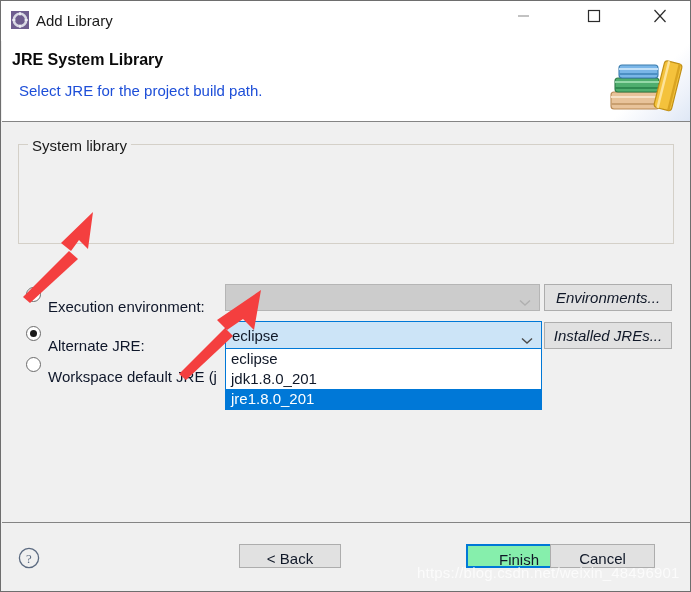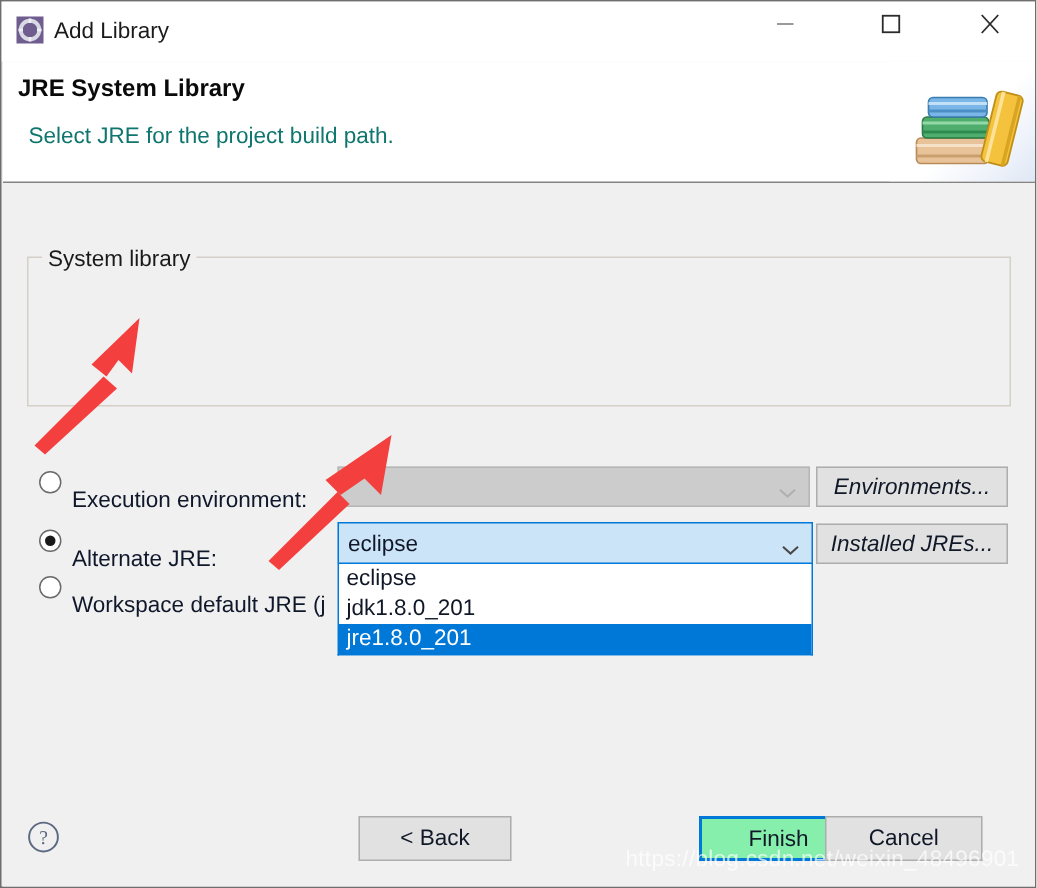--- a/index.html
+++ b/index.html
@@ -86,40 +86,39 @@
     left: 10px; top: 10px;
     font-size: 16px;
     font-weight: bold;
     color: #0a0a0a;
     white-space: nowrap;
   }
   .header-sub {
     position: absolute;
     left: 17px; top: 41px;
     font-size: 15px;
-    color: #0f766e;
+    color: #1d4ed8;
     white-space: nowrap;
   }
   .header-books {
     position: absolute;
     right: 0px; top: 0px;
     width: 98px; height: 80px;
     background: linear-gradient(135deg,#ffffff 0%, #ffffff 55%, #eef2fa 80%, #dee7f5 100%);
   }
 
   
   .content {
     position: absolute;
     left: 1px; top: 121px;
     width: 689px;
     height: 401px;
     background: #f0f0f0;
     border-bottom: 1px solid #848484;
     box-sizing: border-box;
-    margin-top: 27px;
   }
   .groupbox {
     position: absolute;
     left: 16px; top: 22px;
     width: 656px;
     height: 100px;
     border: 1px solid #d4d0c8;
     box-sizing: border-box;
   }
   .groupbox-label {
@@ -256,21 +255,21 @@
     background: #f0f0f0;
   }
   .help-icon {
     position: absolute;
     left: 17px; top: 546px;
     width: 22px; height: 22px;
   }
   .fbtn {
     position: absolute;
     top: 543px;
-    height: 30px;
+    height: 24px;
     box-sizing: border-box;
     font-family: "Liberation Sans", sans-serif;
     font-size: 15px;
     color: #101828;
     background: #e1e1e1;
     border: 1px solid #adadad;
     padding: 0;
     cursor: default;
     line-height: 28px;
   }

